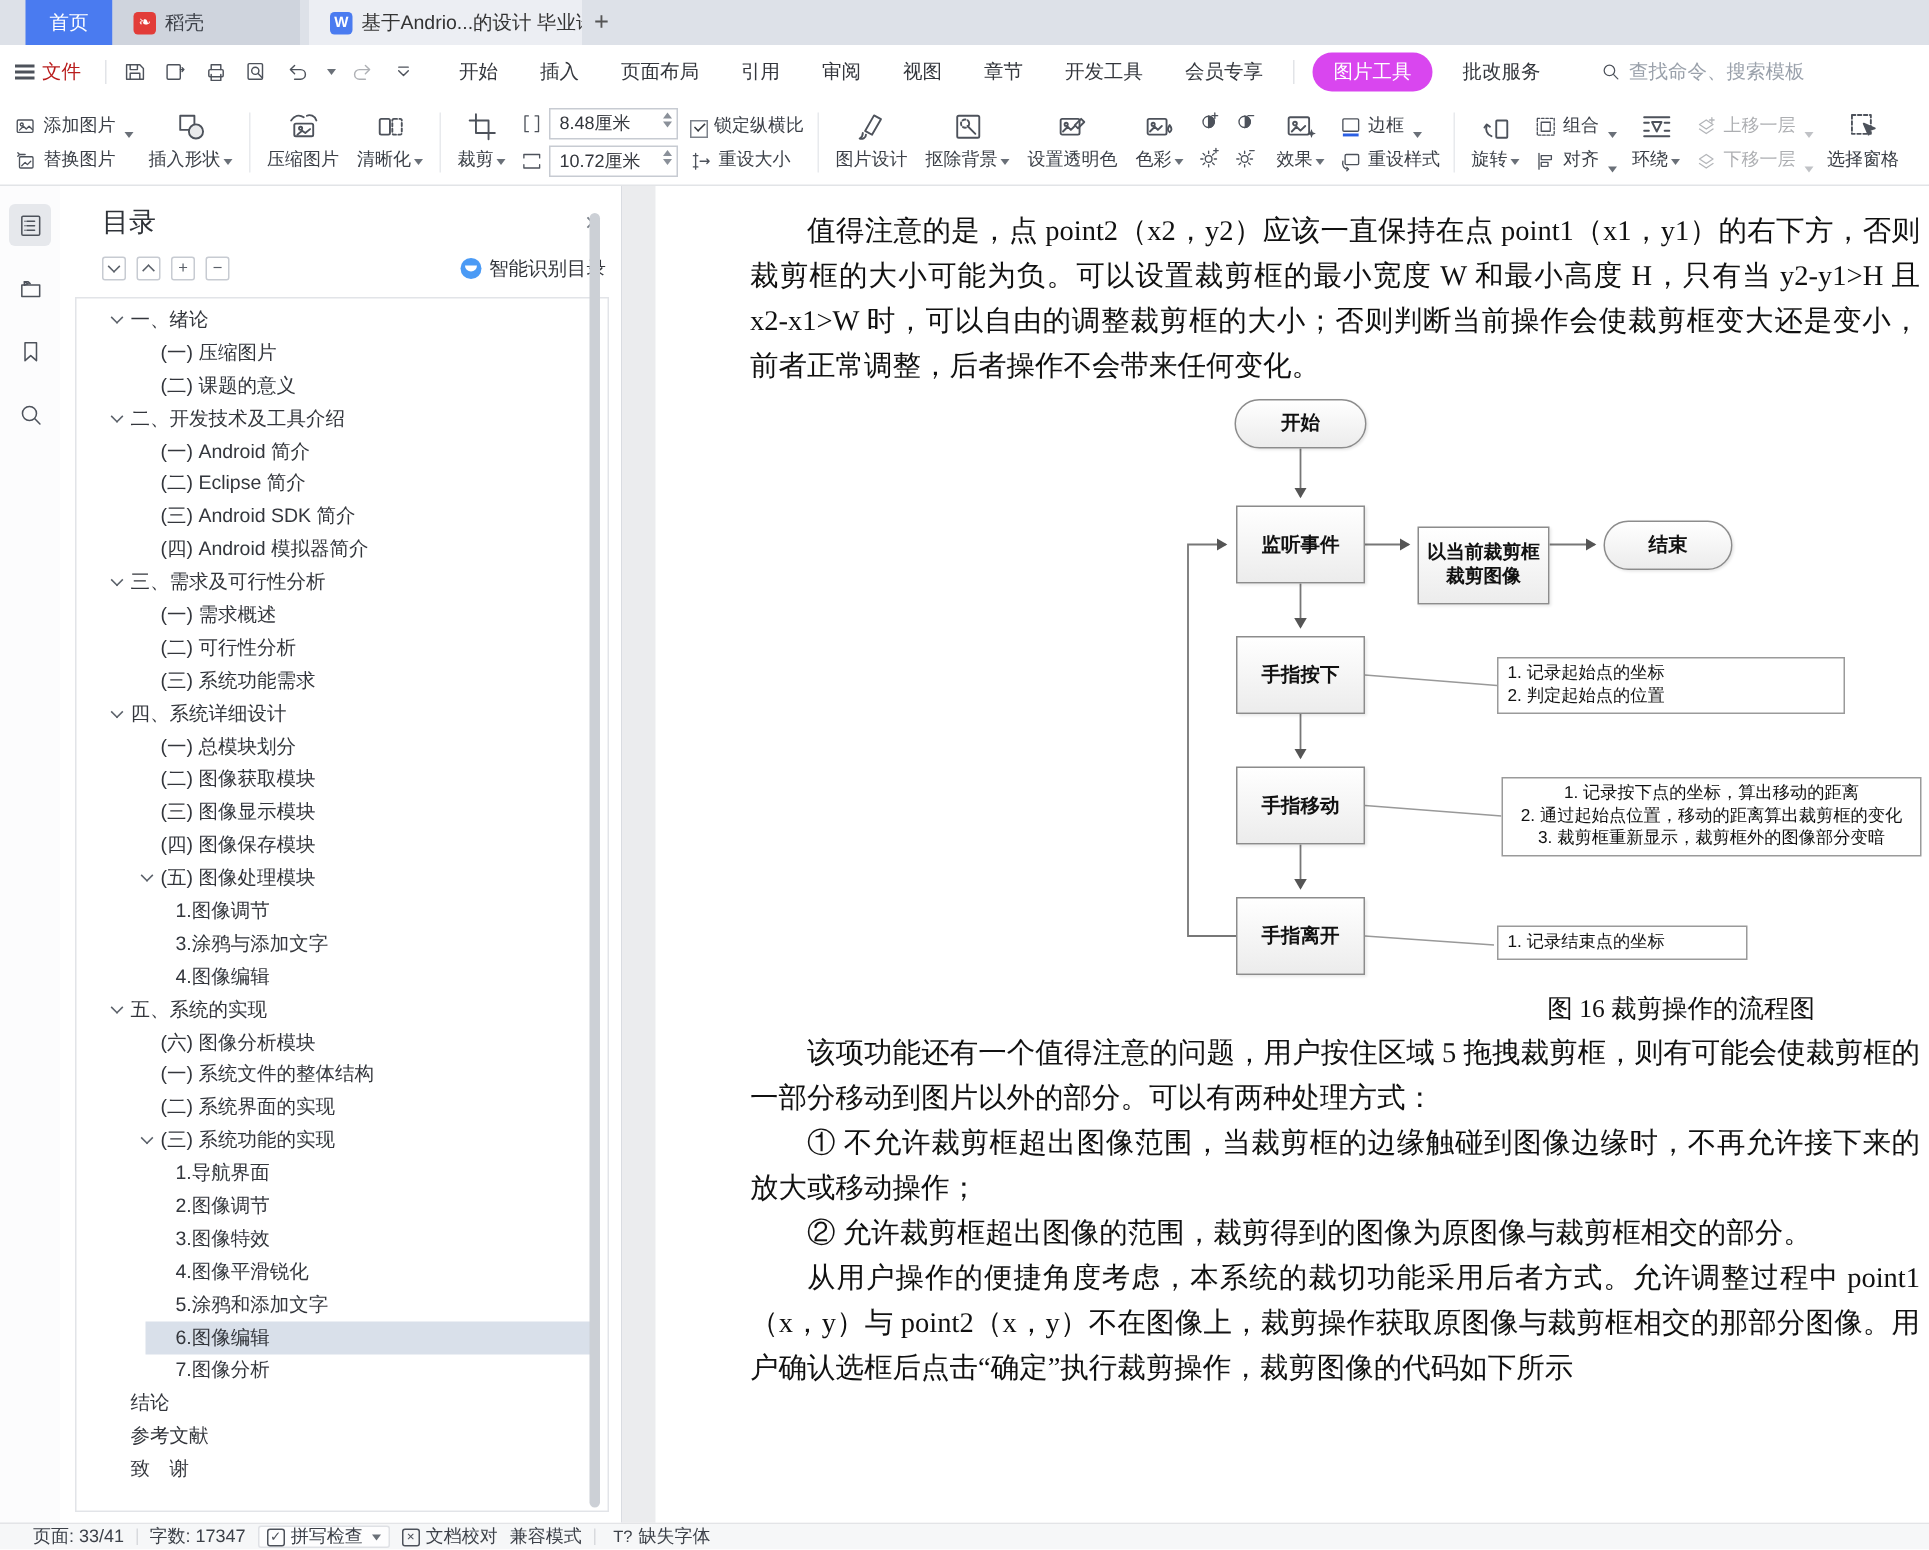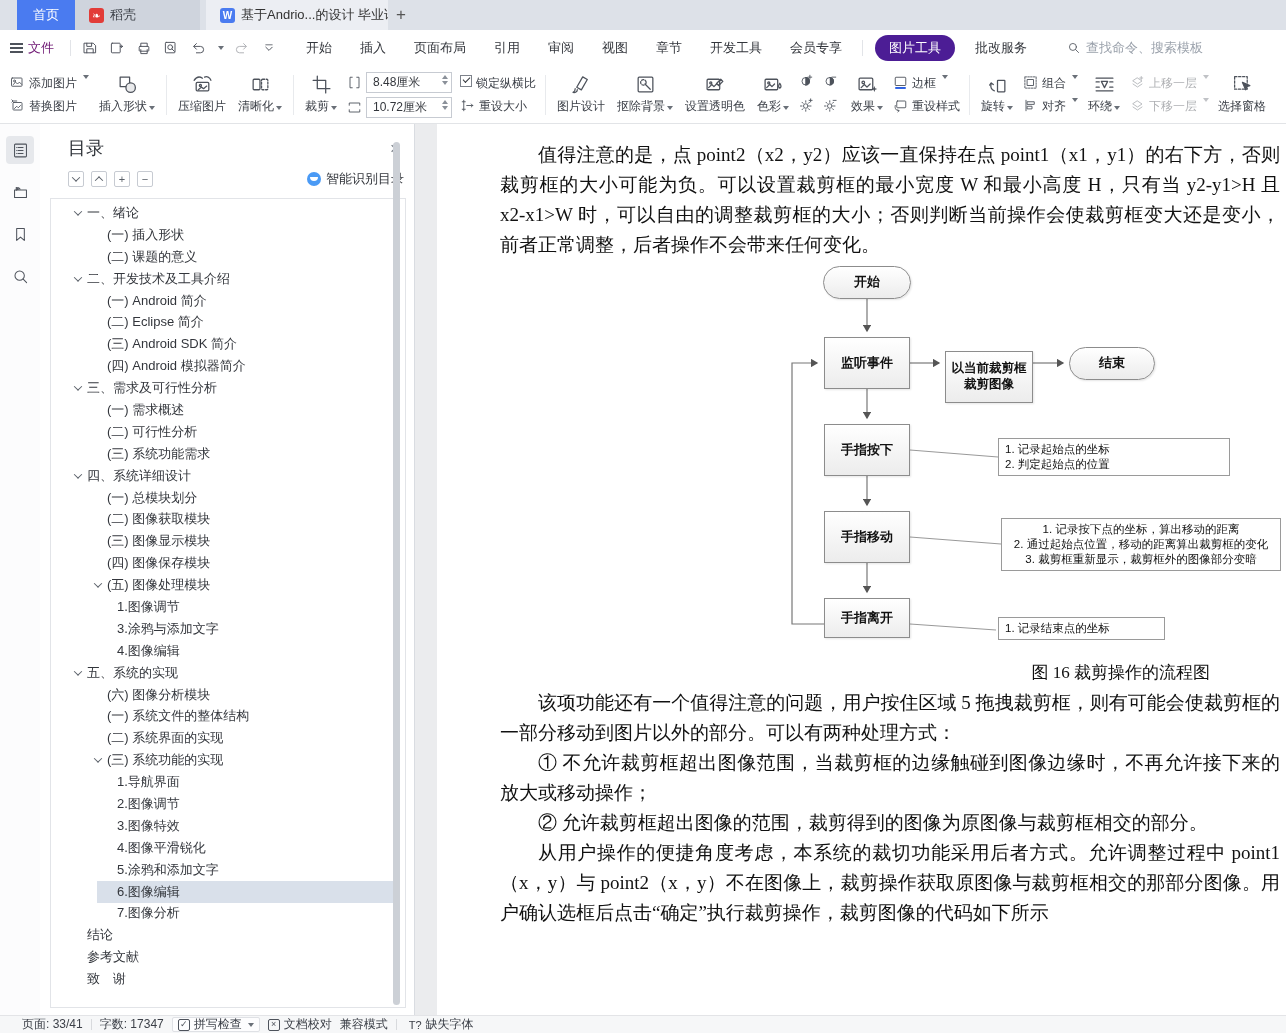--- a/index.html
+++ b/index.html
@@ -14,40 +14,40 @@
   .tab-docer { background:#cfd4dd; color:#3c4048; width:125px; }
   .tab-doc { background:#eceef3; color:#333; width:182px; margin-left:6px; white-space:nowrap; overflow:hidden; }
   .tab-ico { width:15px; height:15px; border-radius:3px; margin-right:6px; flex:none;
              display:flex; align-items:center; justify-content:center; color:#fff; font-size:10px; font-weight:bold; }
   .ico-docer { background:#e23c38; }
   .ico-wps { background:#4a7bf0; }
   .newtab-btn { width:26px; display:flex; align-items:center; justify-content:center; font-size:17px; color:#555; }
 
   
   .menubar { height:36px; background:#fff; display:flex; align-items:center; flex:none; font-size:13px; }
-  .file-btn { display:flex; align-items:center; gap:5px; padding:0 10px 0 10px; color:#701a75; }
+  .file-btn { display:flex; align-items:center; gap:5px; padding:0 10px 0 10px; color:#b91c1c; }
   .burger { display:inline-block; width:13px; }
   .burger i { display:block; height:1.5px; background:#4d525b; margin:2.5px 0; }
   .vsep { width:1px; height:16px; background:#e2e4e8; margin:0 6px; }
   .qbar { display:flex; align-items:center; gap:9px; padding:0 4px; }
   .qbtn { width:18px; height:18px; display:flex; align-items:center; justify-content:center; }
   .qbtn svg { width:16px; height:16px; }
   .menus { display:flex; align-items:center; margin-left:10px; }
   .menu-item { padding:0 14px; line-height:36px; color:#33363c; white-space:nowrap; }
-  .tool-pill { background:#4c1d95; color:#fff; border-radius:14px; padding:4px 14px; margin:0 6px; white-space:nowrap; }
+  .tool-pill { background:#d946ef; color:#fff; border-radius:14px; padding:4px 14px; margin:0 6px; white-space:nowrap; }
   .cmd-search { display:flex; align-items:center; gap:5px; color:#9aa1ab; margin-left:26px; }
   .cmd-search svg { width:14px; height:14px; }
 
   
   .toolbar { height:58px; background:#fff; border-bottom:1px solid #e2e4e7; display:flex; align-items:center; flex:none; padding:0 6px; }
   .tb-sep { width:1px; height:40px; background:#e8eaed; margin:0 5px; flex:none; }
   .tb-big { display:flex; flex-direction:column; align-items:center; justify-content:center; gap:3px; padding:2px 6px; font-size:12px; color:#3c4048; white-space:nowrap; }
   .tb-big svg { width:21px; height:21px; }
   .tb-col { display:flex; flex-direction:column; justify-content:center; gap:6px; padding:0 4px; }
-  .tb-sm { display:flex; align-items:flex-start; gap:4px; font-size:12px; color:#3c4048; white-space:nowrap; }
+  .tb-sm { display:flex; align-items:flex-end; gap:4px; font-size:12px; color:#3c4048; white-space:nowrap; }
   .tb-sm svg { width:15px; height:15px; }
   .caret { display:inline-block; width:0; height:0; border-left:3.5px solid transparent; border-right:3.5px solid transparent; border-top:4px solid #6a7078; margin-left:2px; }
   .dis { opacity:0.42; }
   .sizebox { display:flex; flex-direction:column; gap:4px; padding:0 4px; }
   .sizerow { display:flex; align-items:center; gap:4px; }
   .sizerow svg { width:15px; height:15px; }
   .spin { width:86px; height:21px; border:1px solid #c7cbd2; background:#fff; display:flex; align-items:center; font-size:12px; color:#33363c; padding-left:6px; position:relative; }
   .spin .ud { position:absolute; right:3px; top:2px; display:flex; flex-direction:column; gap:2px; }
   .spin .ud i { width:0; height:0; border-left:3px solid transparent; border-right:3px solid transparent; }
   .spin .ud i.u { border-bottom:4px solid #8a9099; }
@@ -98,21 +98,21 @@
   .flow { position:relative; width:496px; height:392px; margin:6px 0 0 290px; font-family:"Liberation Sans","DejaVu Sans",sans-serif; }
   .flow svg.wires { position:absolute; left:0; top:0; }
   .fnode { position:absolute; border:1px solid #8c8c8c; background:linear-gradient(#ffffff,#ececec); display:flex; align-items:center; justify-content:center; font-size:13px; font-weight:bold; color:#111; text-align:center; line-height:1.25; box-shadow:1px 1px 2px rgba(0,0,0,0.10); padding:2px; }
   .stadium { border-radius:17px; }
   #n-start  { left:33px;  top:0;     width:88px; height:33px; }
   #n-listen { left:34px;  top:71px;  width:86px; height:52px; }
   #n-crop   { left:155px; top:71px;  width:88px; height:52px; font-size:12.5px;margin-top:14px; }
   #n-end    { left:279px; top:81px;  width:86px; height:33px; }
   #n-press  { left:34px;  top:158px; width:86px; height:52px; }
   #n-move   { left:34px;  top:245px; width:86px; height:52px; }
-  #n-release{ left:34px;  top:332px; width:86px; height:40px; }
+  #n-release{ left:34px;  top:332px; width:86px; height:52px; }
   .fnote { position:absolute; border:1px solid #9a9a9a; background:#fff; font-size:11.5px; color:#111; padding:3px 6px; line-height:15px; white-space:nowrap; }
   #note1 { left:208px; top:172px; width:232px; }
   #note2 { left:211px; top:252px; width:280px; text-align:center; white-space:normal; }
   #note3 { left:208px; top:351px; width:167px; }
 
   
   .statusbar { height:18px; background:#f6f7f8; border-top:1px solid #e3e4e7; display:flex; align-items:center; font-size:12px; color:#3c4048; flex:none; padding-left:22px; gap:8px; }
   .sb-sep { width:1px; height:11px; background:#d8dadd; }
   .sb-item { display:flex; align-items:center; gap:4px; white-space:nowrap; }
   .sb-btn { border:1px solid #dfe1e5; border-radius:2px; padding:0 5px; height:15px; display:flex; align-items:center; gap:4px; background:#fdfdfe; }
@@ -515,21 +515,21 @@
       <div class="toc-row lvl0">
             <span class="tog">
               <i class="chev down"></i>
             </span>
             <span class="t">一、绪论</span>
           </div>
           <div class="toc-row lvl1">
             <span class="tog noarrow">
               <i class="chev down"></i>
             </span>
-            <span class="t">(一) 插入形状</span>
+            <span class="t">(一) 压缩图片</span>
           </div>
           <div class="toc-row lvl1">
             <span class="tog noarrow">
               <i class="chev down"></i>
             </span>
             <span class="t">(二) 课题的意义</span>
           </div>
           <div class="toc-row lvl0">
             <span class="tog">
               <i class="chev down"></i>

